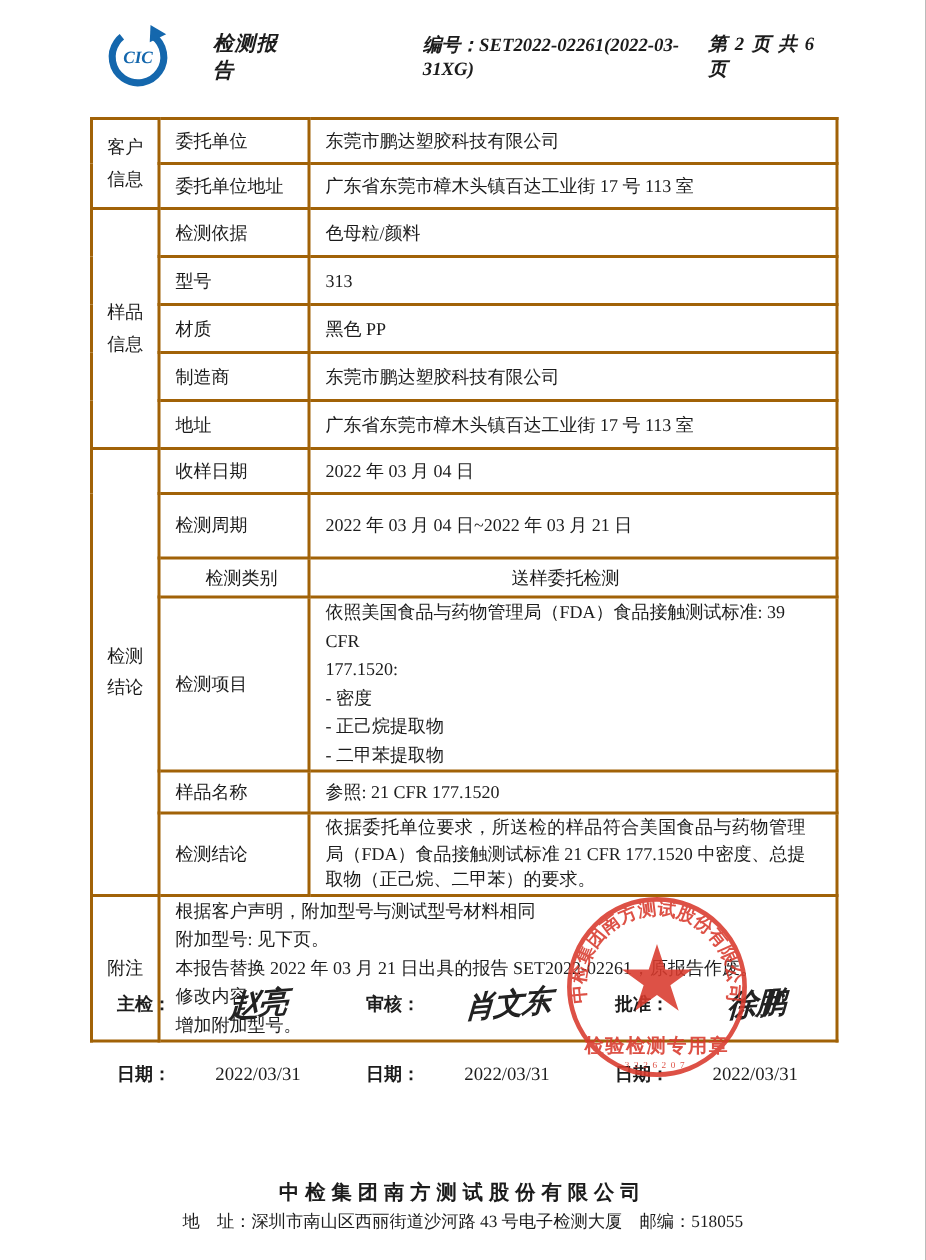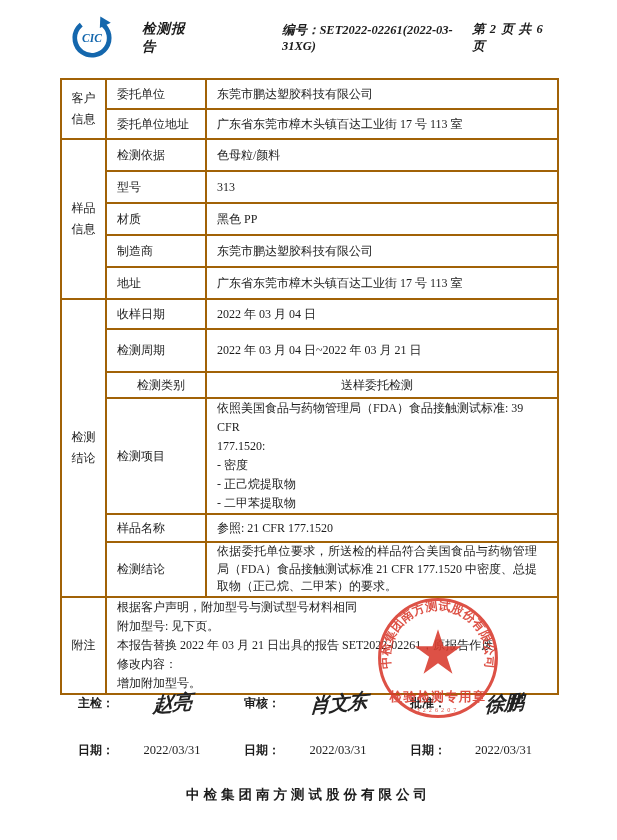--- a/index.html
+++ b/index.html
@@ -38,21 +38,21 @@
   tr.h50 { height: 50px; } tr.h94 { height: 94px; }
   .lines div { line-height: 19px; }
   .just { text-align: justify; line-height: 17.5px; }
   
   .stamp {
     position: absolute; left: 356px; top: 576px;
     width: 164px; height: 164px;
     opacity: 0.88; z-index: 5; pointer-events: none;
   }
   
-  .sig-block { position: absolute; left: 60px; top: 686px; width: 497px; }
+  .sig-block { position: absolute; left: 60px; top: 652px; width: 497px; }
   .sig-row, .date-row { display: flex; }
   .sig-col { display: flex; align-items: center; width: 166px; }
   .sig-col:last-child { width: 165px; }
   .role-label, .date-label { font-size: 12px; font-weight: bold; padding-left: 18px; flex: 0 0 58px; }
   .sig-value { flex: 1; text-align: center; }
   .sig-name {
     display: inline-block; font-size: 20px; font-weight: bold; font-style: italic;
     transform: rotate(-5deg) skewX(-8deg); letter-spacing: -1px; color: #222;
   }
   .sig-row { height: 34px; }
@@ -205,15 +205,16 @@
       </div>
       <div class="sig-col">
         <span class="date-label">日期：</span>
         <span class="date-value">2022/03/31</span>
       </div>
     </div>
   </div>
 
   <div class="footer">
     <div class="footer-company">中检集团南方测试股份有限公司</div>
+    <div class="footer-line">地　址：深圳市南山区西丽街道沙河路 43 号电子检测大厦　邮编：518055</div>
   </div>
 
 </div>
 
 </body></html>

